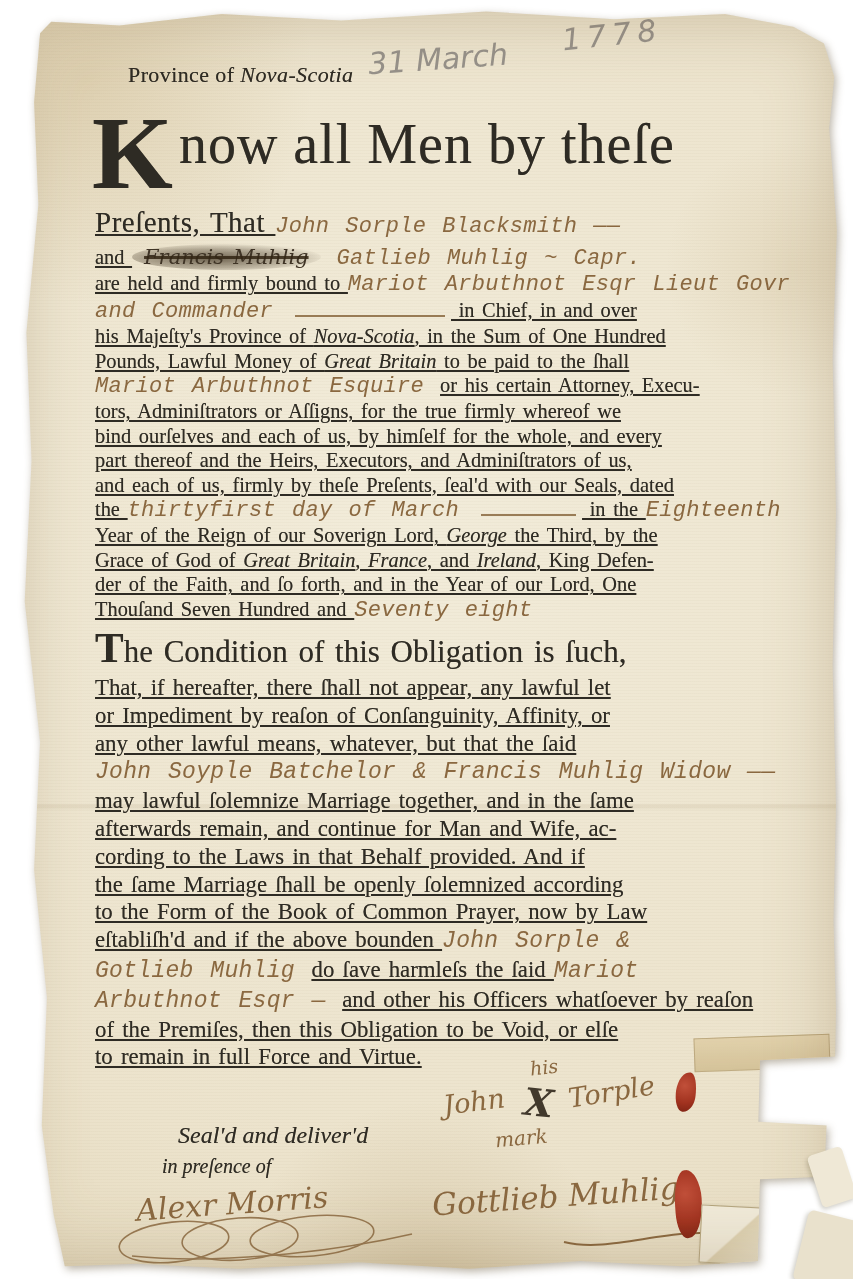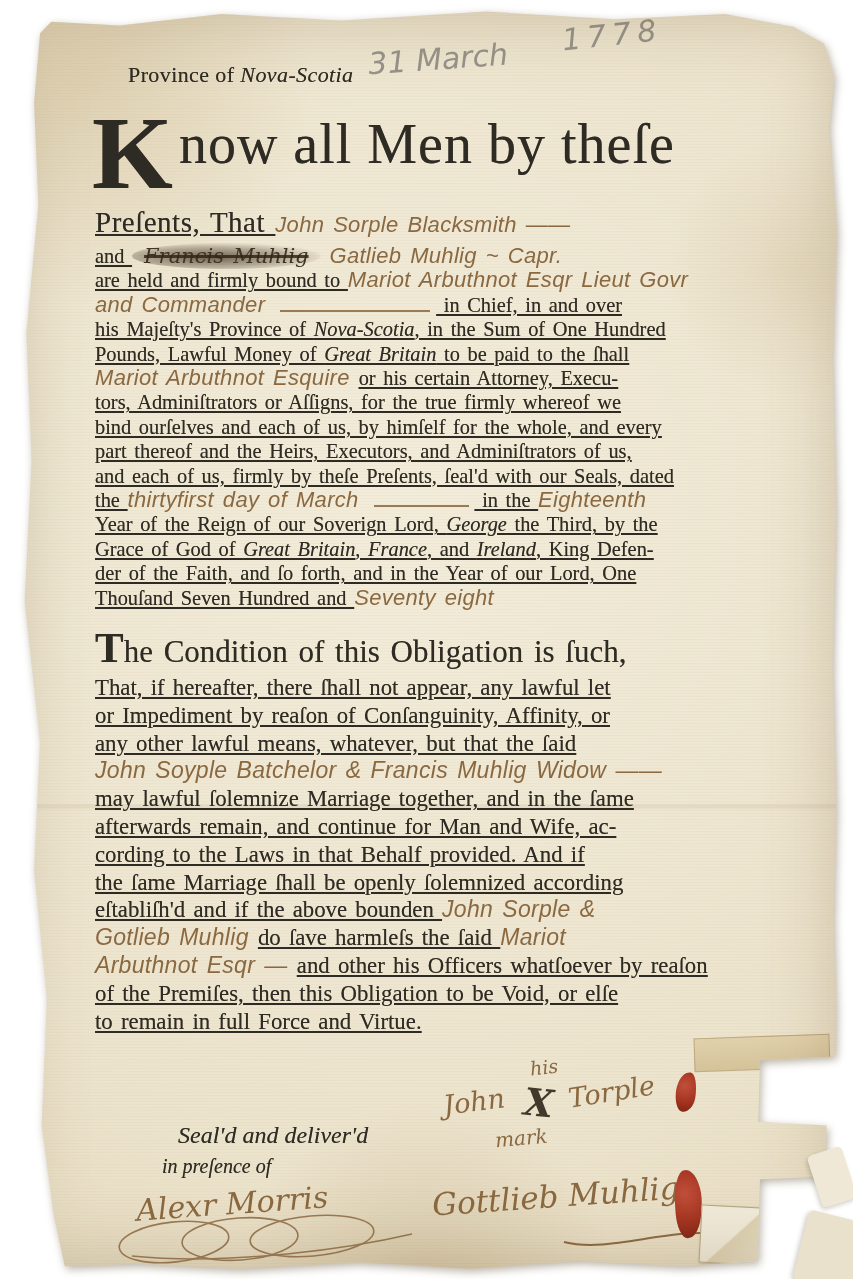--- a/index.html
+++ b/index.html
@@ -37,21 +37,21 @@
   .cond{position:absolute;left:95px;top:626px;width:710px;}
   .tl{white-space:nowrap;}
   .bond .tl{line-height:24.4px;font-size:20.4px;word-spacing:2.5px;}
   .bond .tl:first-child{line-height:37px;}
   .cond .tl{line-height:27.8px;font-size:22.8px;word-spacing:2.5px;}
   .cond-heading{font-size:31px;line-height:44px;word-spacing:3px;white-space:nowrap;}
   .cond-init{font-size:43px;font-weight:bold;}
   .seg-print,.seg-lead,.seg-print-it{color:#2e2b24;text-shadow:0 0 .6px rgba(45,40,28,.55);text-decoration:underline;}
   .seg-print-it{font-style:italic;}
   .seg-lead{font-size:29px;letter-spacing:.5px;}
-  .seg-script{font-family:Liberation Sans, sans-serif;font-style:italic;color:#8a6840;font-size:22px;letter-spacing:.3px;line-height:inherit;}
+  .seg-script{font-family:Liberation Mono, monospace;font-style:italic;color:#8a6840;font-size:22px;letter-spacing:.3px;line-height:inherit;}
   .cond .seg-script{font-size:23px;}
   .seg-strike{font-family:"DejaVu Serif",serif;font-style:italic;font-size:21px;color:#3f3426;
     text-decoration:line-through 3px rgba(50,38,20,.85);padding:1px 12px;border-radius:50%;
     background:radial-gradient(ellipse at 42% 55%, rgba(55,42,24,.70) 0%, rgba(55,42,24,.30) 48%, transparent 75%);}
   .seg-rule{display:inline-block;height:.62em;border-bottom:2px solid rgba(138,104,64,.85);margin:0 6px;}
   .sig{position:absolute;font-family:"DejaVu Serif",serif;font-style:italic;color:#8a6840;white-space:nowrap;}
   .witness1{position:absolute;left:178px;top:1122px;font-size:24px;font-style:italic;}
   .witness2{position:absolute;left:162px;top:1155px;font-size:20px;font-style:italic;}
   .morris{left:136px;top:1186px;font-size:30px;transform:rotate(-4deg);}
   .his{left:530px;top:1056px;font-size:19px;transform:rotate(-6deg);}
@@ -119,20 +119,21 @@
       </div>
       <div>
           <div class="tl"><span class="seg-print">That, if hereafter, there ſhall not appear, any lawful let</span></div>
           <div class="tl"><span class="seg-print">or Impediment by reaſon of Conſanguinity, Affinity, or</span></div>
           <div class="tl"><span class="seg-print">any other lawful means, whatever, but that the ſaid</span></div>
           <div class="tl"><span class="seg-script">John Soyple Batchelor &amp; Francis Muhlig Widow ——</span></div>
           <div class="tl"><span class="seg-print">may lawful ſolemnize Marriage together, and in the ſame</span></div>
           <div class="tl"><span class="seg-print">afterwards remain, and continue for Man and Wife, ac-</span></div>
           <div class="tl"><span class="seg-print">cording to the Laws in that Behalf provided.  And if</span></div>
           <div class="tl"><span class="seg-print">the ſame Marriage ſhall be openly ſolemnized according</span></div>
+          <div class="tl"><span class="seg-print">to the Form of the Book of Common Prayer, now by Law</span></div>
           <div class="tl"><span class="seg-print">eſtabliſh'd and if the above bounden </span><span class="seg-script">John Sorple &amp;</span></div>
           <div class="tl"><span class="seg-script">Gotlieb Muhlig </span><span class="seg-print"> do ſave harmleſs the ſaid </span><span class="seg-script">Mariot</span></div>
           <div class="tl"><span class="seg-script">Arbuthnot Esqr — </span><span class="seg-print">and other his Officers whatſoever by reaſon</span></div>
           <div class="tl"><span class="seg-print">of the Premiſes, then this Obligation to be Void, or elſe</span></div>
           <div class="tl"><span class="seg-print">to remain in full Force and Virtue.</span></div>
         </div>
     </div>
 
     <div class="witness1 printed">Seal'd and deliver'd</div>
     <div class="witness2 printed">in preſence of</div>

